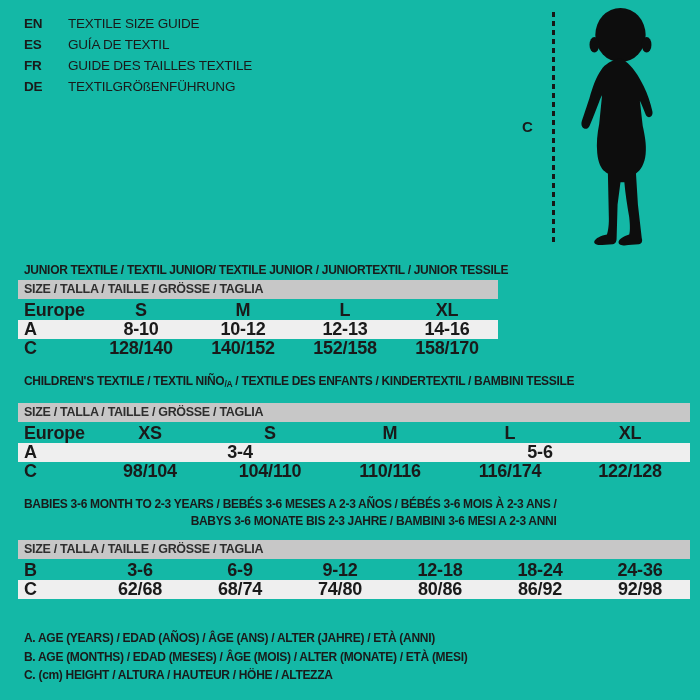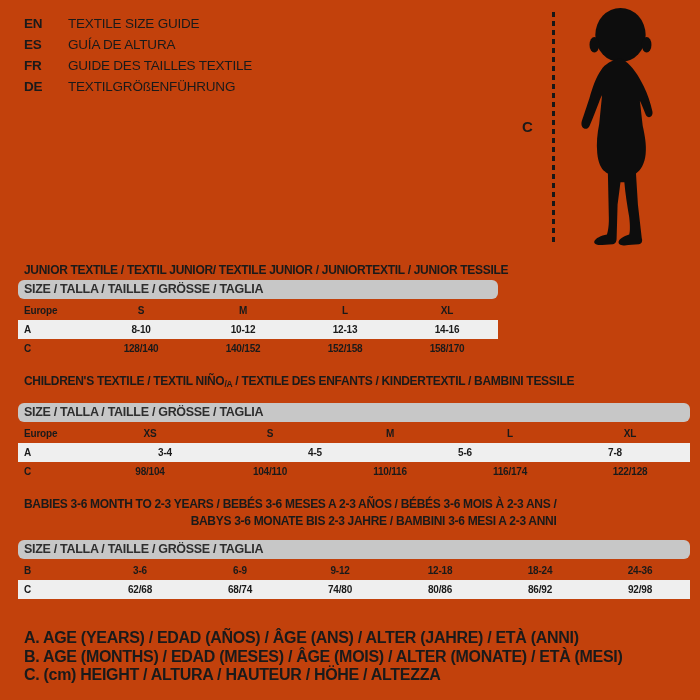--- a/index.html
+++ b/index.html
@@ -1,18 +1,18 @@
 <!DOCTYPE html>
 <html><head>
 <meta charset="utf-8">
 <style>
   * { margin:0; padding:0; box-sizing:border-box; }
   html,body { background:#ffffff; }
   body { font-family:"Liberation Sans", sans-serif; }
-  .page { position:relative; width:700px; height:700px; background:#c2410c; color:#1a1a1a; overflow:hidden; }
+  .page { position:relative; width:700px; height:700px; background:#14b8a6; color:#1a1a1a; overflow:hidden; }
 
   
   .lang-list { position:absolute; left:24px; top:13px; }
   .lang-row { display:flex; height:21px; align-items:center; }
   .lang-code { width:44px; font-size:13.5px; font-weight:700; letter-spacing:-0.2px; }
   .lang-title { font-size:13.5px; font-weight:400; letter-spacing:-0.2px; white-space:nowrap; }
 
   
   .figure { position:absolute; left:518px; top:4px; width:175px; height:246px; }
   .measure-line { position:absolute; left:34px; top:8px; width:3px; height:230px;
@@ -21,49 +21,49 @@
   .silhouette { position:absolute; left:46px; top:2px; width:112px; height:242px; }
 
   
   .sec-title { position:absolute; left:24px; font-size:12px; font-weight:700; letter-spacing:-0.3px; white-space:nowrap; }
   .sec-title .sub { font-size:8.5px; vertical-align:-2px; }
   .sec-title.two-line { line-height:17px; }
 
   
   .stable { position:absolute; left:18px; }
   .size-bar { height:19px; line-height:19px; background:#c7c7c7; color:#2e2e2e;
-    font-size:12.5px; font-weight:700; letter-spacing:-0.3px; padding-left:6px; margin-bottom:2px;border-radius:6px; }
-  .trow { display:flex; height:19px; line-height:19px; font-size:10px; font-weight:700; letter-spacing:-0.2px; }
+    font-size:12.5px; font-weight:700; letter-spacing:-0.3px; padding-left:6px; margin-bottom:2px; }
+  .trow { display:flex; height:19px; line-height:19px; font-size:18px; font-weight:700; letter-spacing:-0.2px; }
   .trow.shaded { background:#efefef; }
   .tlabel { width:72px; padding-left:6px; text-align:left; }
   .tcell { flex:1; text-align:center; }
   .t1 { top:280px; width:480px; }
   .t1-title { top:263px; }
   .t2 { top:403px; width:672px; }
   .t2-title { top:374px; }
   .t3 { top:540px; width:672px; }
   .t3-title { top:496px;text-align:right; }
 
   
   .notes { position:absolute; left:24px; top:629px; }
-  .note-line { font-size:16px; font-weight:700; letter-spacing:-0.3px; line-height:18.5px; white-space:nowrap; }
+  .note-line { font-size:12px; font-weight:700; letter-spacing:-0.3px; line-height:18.5px; white-space:nowrap; }
 </style>
 </head>
 <body>
 
 <div class="page">
 
   <div class="lang-list">
     <div class="lang-row">
       <span class="lang-code">EN</span>
       <span class="lang-title">TEXTILE SIZE GUIDE</span>
     </div>
     <div class="lang-row">
       <span class="lang-code">ES</span>
-      <span class="lang-title">GUÍA DE ALTURA</span>
+      <span class="lang-title">GUÍA DE TEXTIL</span>
     </div>
     <div class="lang-row">
       <span class="lang-code">FR</span>
       <span class="lang-title">GUIDE DES TAILLES TEXTILE</span>
     </div>
     <div class="lang-row">
       <span class="lang-code">DE</span>
       <span class="lang-title">TEXTILGRÖßENFÜHRUNG</span>
     </div>
   </div>
@@ -151,23 +151,21 @@
       <span class="tlabel">Europe</span>
       <span class="tcell">XS</span>
       <span class="tcell">S</span>
       <span class="tcell">M</span>
       <span class="tcell">L</span>
       <span class="tcell">XL</span>
     </div>
     <div class="trow shaded">
       <span class="tlabel">A</span>
       <span class="tcell">3-4</span>
-      <span class="tcell">4-5</span>
       <span class="tcell">5-6</span>
-      <span class="tcell">7-8</span>
     </div>
     <div class="trow">
       <span class="tlabel">C</span>
       <span class="tcell">98/104</span>
       <span class="tcell">104/110</span>
       <span class="tcell">110/116</span>
       <span class="tcell">116/174</span>
       <span class="tcell">122/128</span>
     </div>
   </div>

